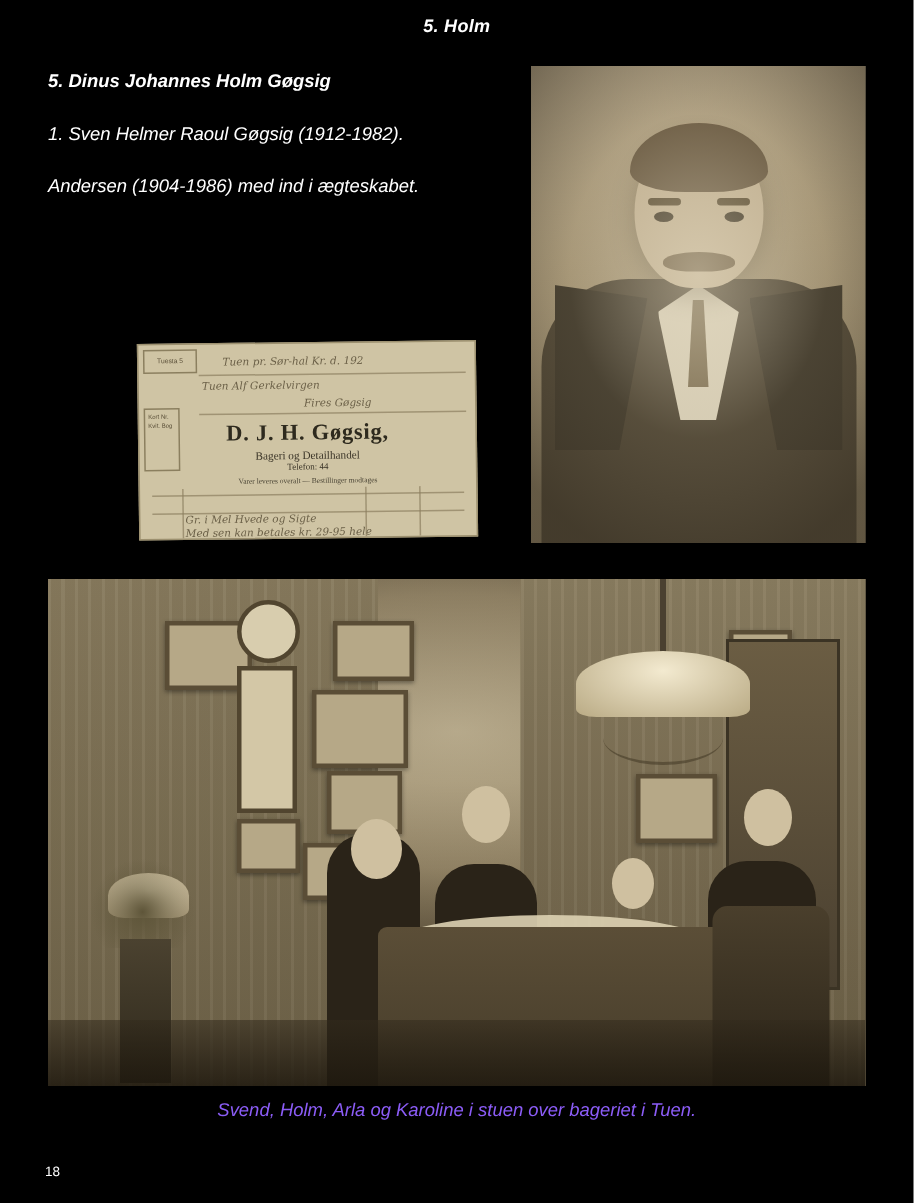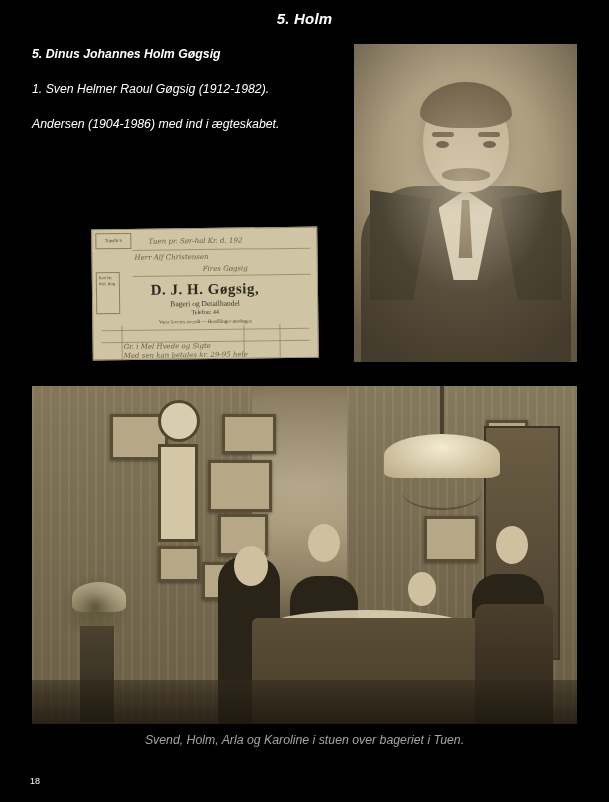--- a/index.html
+++ b/index.html
@@ -24,21 +24,21 @@
     height: 802px;
     background: #000;
   }
   .header-title {
     position: absolute;
     top: 10px;
     left: 0;
     width: 609px;
     text-align: center;
     color: #ffffff;
-    font-size: 15px;
+    font-size: 12px;
     font-style: italic;
     font-weight: bold;
     letter-spacing: 0.2px;
   }
   .body-text {
     position: absolute;
     left: 32px;
     top: 46px;
     width: 300px;
     color: #ffffff;
@@ -400,21 +400,21 @@
     background: linear-gradient(180deg, #6b5d43, #4a4030);
     border: 2px solid #3b3324;
   }
 
   .caption {
     position: absolute;
     left: 0;
     top: 733px;
     width: 609px;
     text-align: center;
-    color: #a3a3a3;
+    color: #8b5cf6;
     font-size: 12.3px;
     font-style: italic;
   }
   .page-number {
     position: absolute;
     left: 30px;
     top: 776px;
     color: #ffffff;
     font-size: 9px;
   }
@@ -448,21 +448,21 @@
       <div class="p-eye-l"></div>
       <div class="p-eye-r"></div>
       <div class="p-mous"></div>
       <div class="vignette"></div>
     </div>
 
     <div class="receipt">
       <div class="r-topbox">Tuesta 5</div>
       <div class="r-script" style="left:56px; top:8px; font-size:7px;">Tuen pr. Sør-hal Kr. d.                         192</div>
       <div class="r-line" style="left:40px; top:20px; width:178px;"></div>
-      <div class="r-script" style="left:42px; top:24px;">Herr   Alf Christensen</div>
+      <div class="r-script" style="left:42px; top:24px;">Tuen   Alf Gerkelvirgen</div>
       <div class="r-script" style="left:110px; top:36px;">Fires      Gøgsig</div>
       <div class="r-line" style="left:40px; top:46px; width:178px;"></div>
       <div class="r-stampbox">Kort Nr. Kvit. Bog</div>
       <div class="r-title">D. J. H. Gøgsig,</div>
       <div class="r-sub">Bageri og Detailhandel</div>
       <div class="r-sub2">Telefon: 44</div>
       <div class="r-sub3">Varer leveres overalt — Bestillinger modtages</div>
       <div class="r-line" style="left:8px; top:100px; width:208px;"></div>
       <div class="r-script" style="left:30px; top:102px;margin-top:34px;">Til Alt Fornem              Jørgen</div>
       <div class="r-line" style="left:8px; top:112px; width:208px;"></div>

